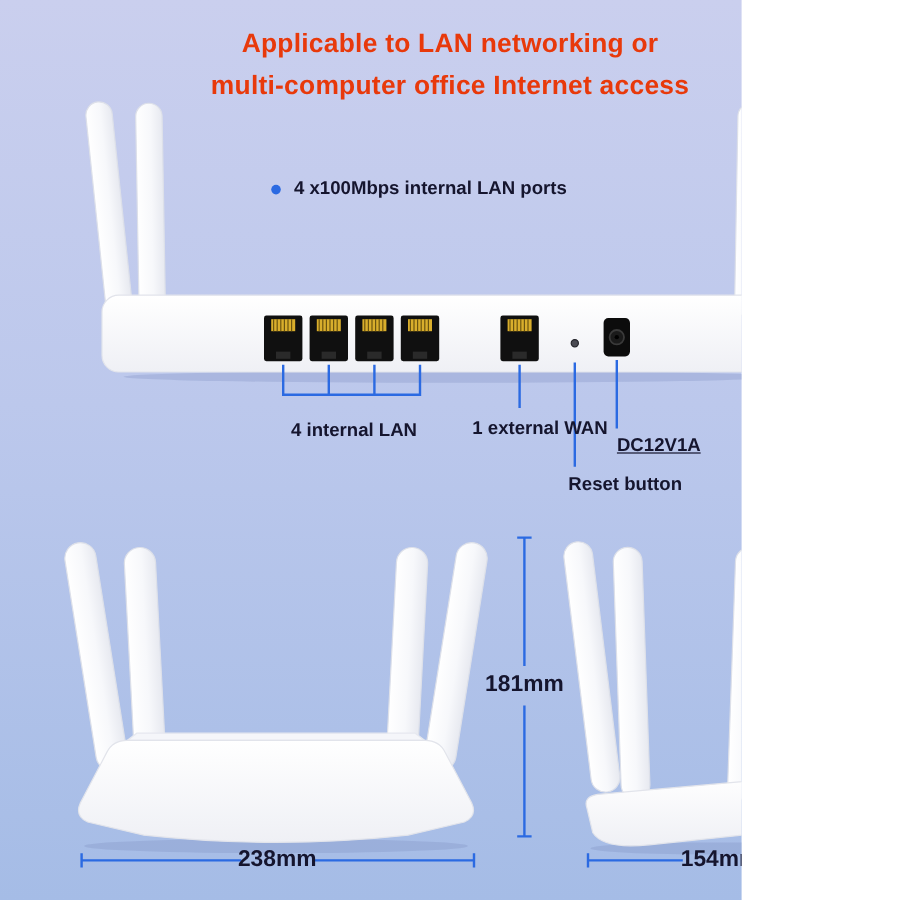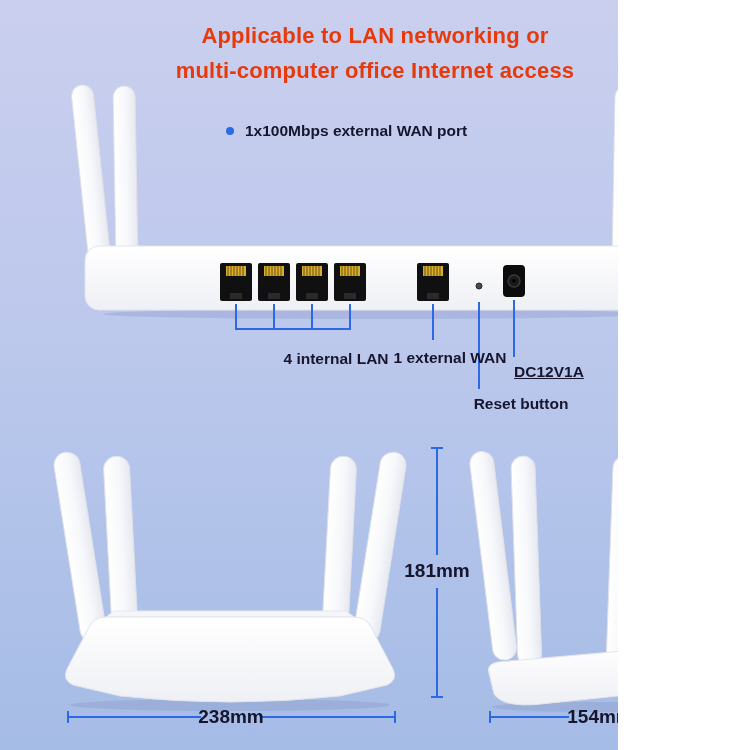--- a/index.html
+++ b/index.html
@@ -118,26 +118,26 @@
     <path class="blue-line" d="M68 711 V723 M395 711 V723 M68 717 H201 M261 717 H395"></path>
     <path class="blue-line" d="M490 711 V723 M706 711 V723 M490 717 H569 M631 717 H706"></path>
     <path class="blue-line" d="M431 448 H443 M431 697 H443 M437 448 V555 M437 588 V697"></path>
   </svg>
 
   <div class="headline">
     <div>Applicable to LAN networking or</div>
     <div>multi-computer office Internet access</div>
   </div>
 
-  <div class="feature-row r1">
+  <div class="feature-row r2">
     <span class="dot"></span>
-    <span>1x100Mbps external WAN port</span>
+    <span>4 x100Mbps internal LAN ports</span>
   </div>
 
-  <div class="callout-label" style="left:295px;top:359px;margin-left:41px;">4 internal LAN</div>
+  <div class="callout-label" style="left:295px;top:359px;">4 internal LAN</div>
   <div class="callout-label" style="left:422px;top:358px;margin-left:28px;">1 external WAN</div>
   <div class="callout-label" style="left:549px;top:372px;text-decoration:underline;">DC12V1A</div>
   <div class="callout-label" style="left:521px;top:404px;">Reset button</div>
 
   <div class="dim-label" style="left:437px;top:571px;">181mm</div>
   <div class="dim-label" style="left:231px;top:717px;">238mm</div>
   <div class="dim-label" style="left:600px;top:717px;">154mm</div>
 
 </div>
 

